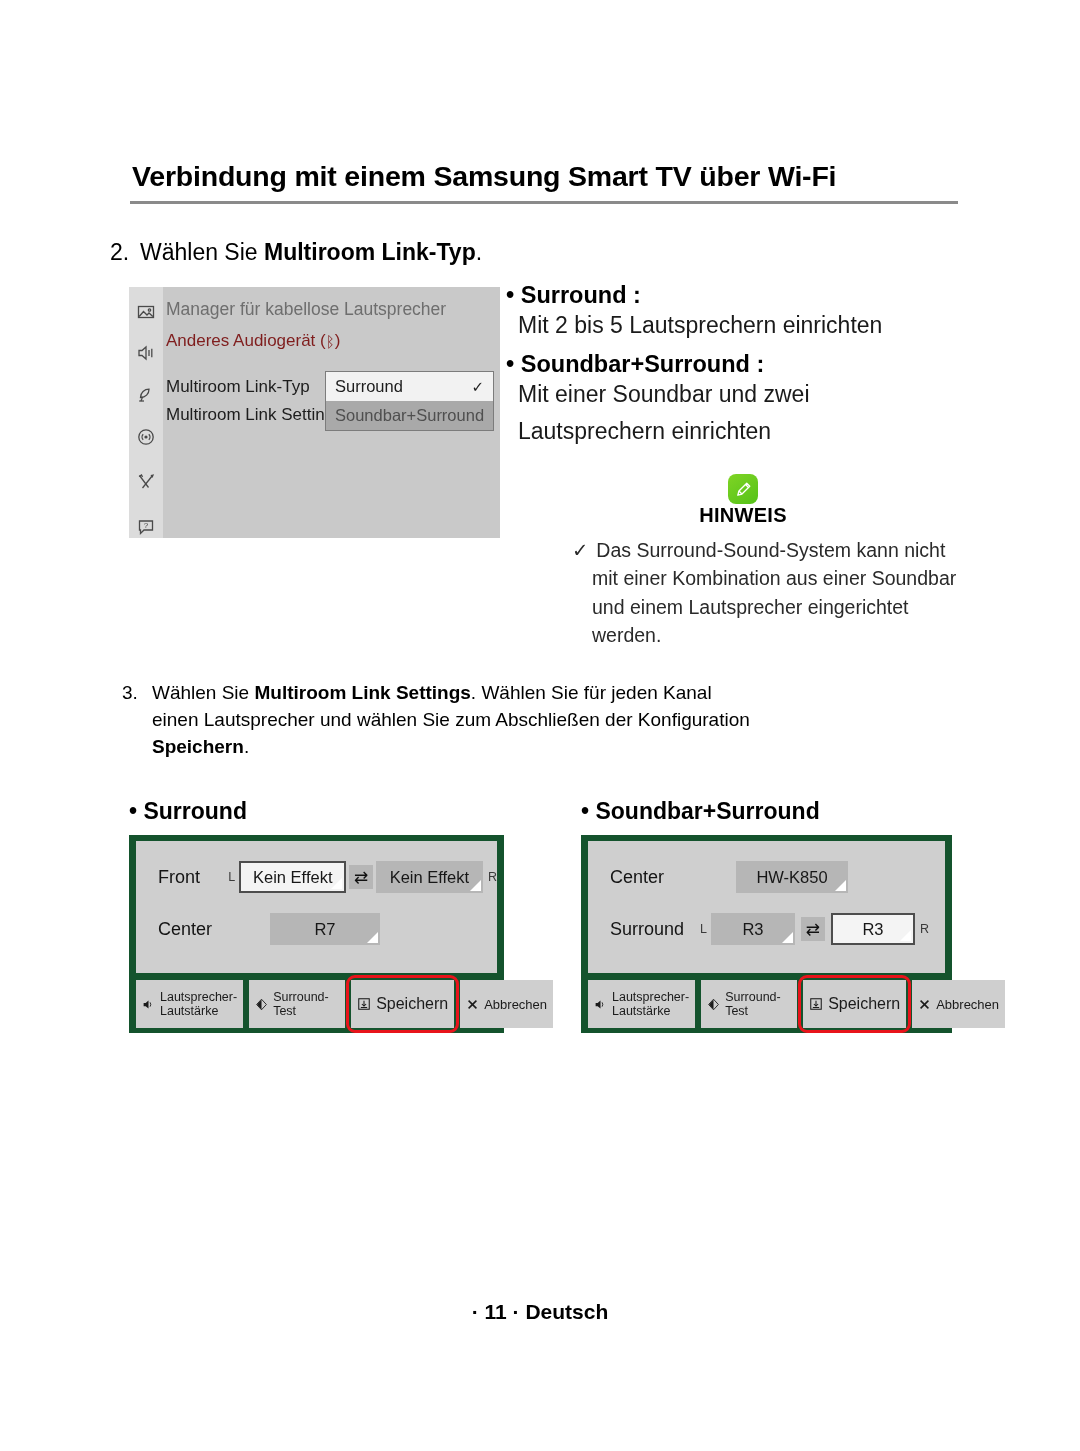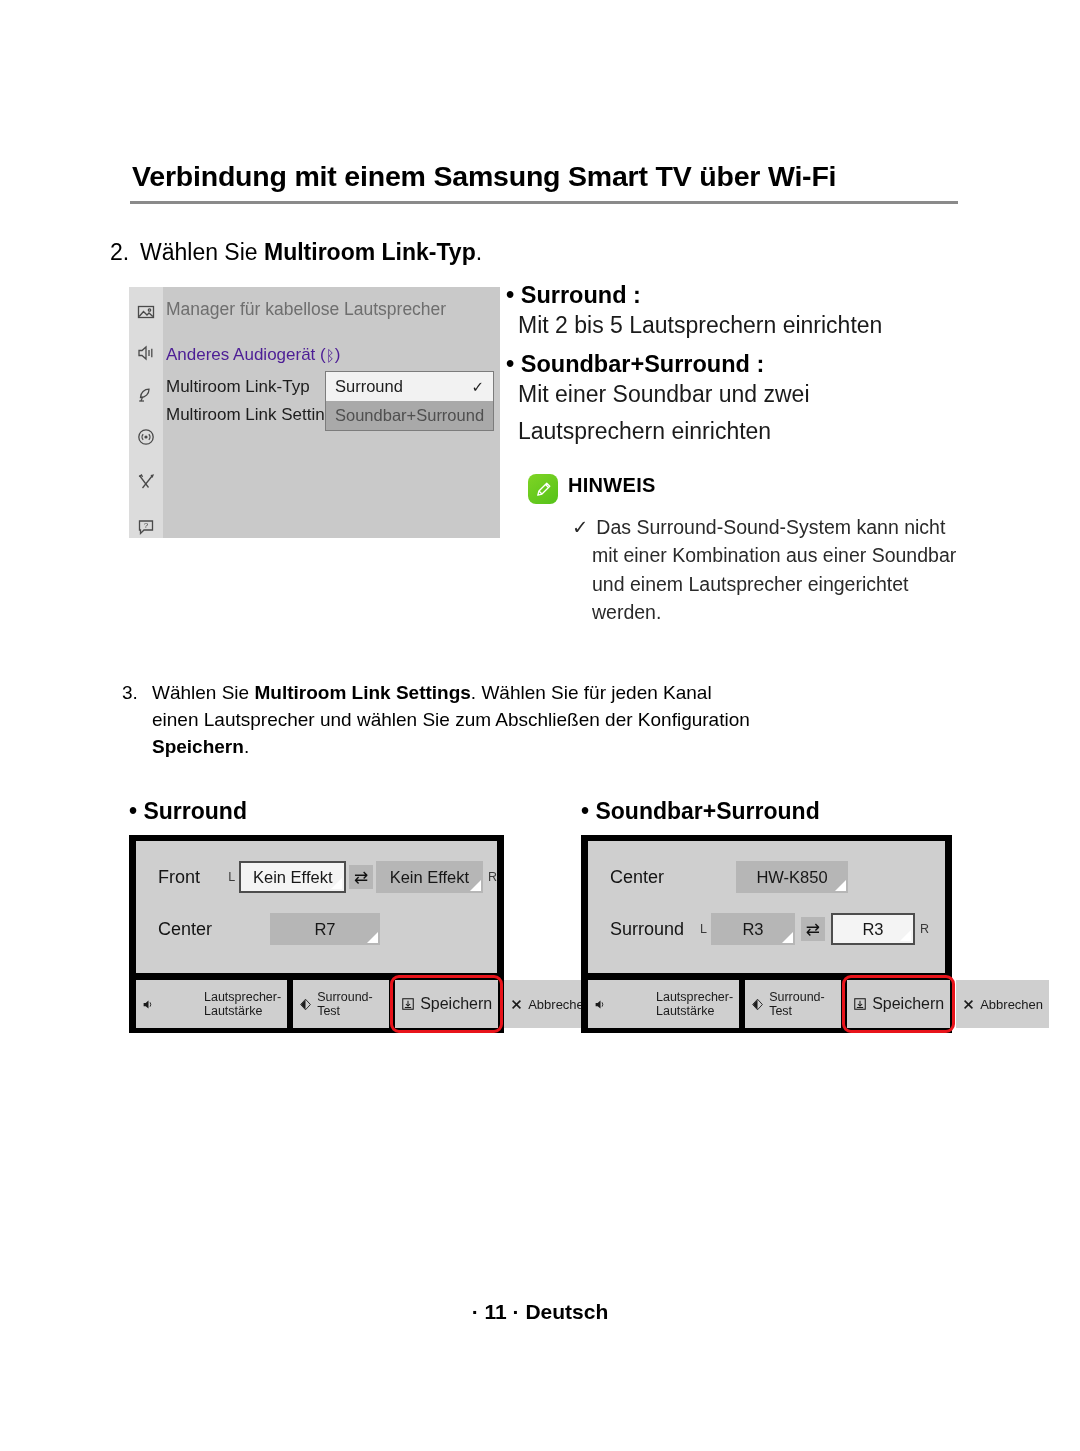--- a/index.html
+++ b/index.html
@@ -43,21 +43,21 @@
   }
   .tvmenu .rail .ricon svg{display:block;}
   .tvmenu .body{position:absolute;left:34px;top:0;right:0;bottom:0;}
   .tvmenu .mtitle{
     position:absolute;left:37px;top:12px;
     font-size:17.5px;color:#6e6e6e;white-space:nowrap;
   }
   .tvmenu .mrow{
     position:absolute;left:37px;font-size:17px;white-space:nowrap;
   }
-  .tvmenu .mrow.r1{top:58px;color:#4c1d95;}
+  .tvmenu .mrow.r1{top:44px;color:#7f1d1d;}
   .tvmenu .mrow.r2{top:90px;color:#1d1d1d;}
   .tvmenu .mrow.r3{top:118px;color:#1d1d1d;}
   .bticon{display:inline-block;vertical-align:-1px;font-size:15px;}
 
   
   .ddpop{
     position:absolute;left:196px;top:84px;width:169px;
     border:1.5px solid #7c7c7c;box-sizing:border-box;
   }
   .ddpop .opt{
@@ -75,21 +75,21 @@
     text-indent:-16px;padding-left:16px;
   }
   .rightcol .sub{
     font-size:23px;line-height:1.25;margin:0 0 8px 12px;color:#1a1a1a;
     font-weight:normal;
   }
   .rightcol .bullet2{margin-top:10px;}
 
   
   .note{position:absolute;left:528px;top:474px;width:430px;}
-  .note .nhead{display:flex;gap:10px;}
+  .note .nhead{display:flex;align-items:center;flex-direction:column;}
   .note .nicon{
     width:30px;height:30px;border-radius:8px;
     background:linear-gradient(145deg,#7fd424 0%,#55c21a 100%);
     display:flex;align-items:center;justify-content:center;flex:0 0 auto;
   }
   .note .nlabel{font-size:20px;font-weight:bold;letter-spacing:.3px;}
   .note .nbody{
     margin-top:9px;margin-left:44px;
     font-size:19.5px;line-height:1.45;color:#2a2a2a;
     text-indent:-20px;padding-left:20px;
@@ -106,21 +106,21 @@
   
   .panels{position:absolute;left:129px;top:798px;width:830px;}
   .panelwrap{position:absolute;top:0;}
   .panelwrap.left{left:0;width:375px;}
   .panelwrap.right{left:452px;width:371px;}
   .ptitle{
     font-size:23px;font-weight:bold;margin:0 0 10px 0;
     text-indent:-16px;padding-left:16px;
   }
   .panel{
-    position:relative;background:#000000;
+    position:relative;background:#14532d;
     width:100%;height:198px;box-sizing:border-box;
   }
   .panel .inner{
     position:absolute;left:7px;right:7px;top:6px;height:132px;
     background:#cfcfcf;
   }
   .row{position:absolute;left:0;right:0;display:flex;align-items:center;}
   .rowlabel{font-size:18px;color:#141414;white-space:nowrap;}
   .lr{font-size:12.5px;color:#3b3b3b;}
   .dd{
@@ -147,21 +147,21 @@
     gap:5px;font-size:12.5px;color:#1b1b1b;padding:0 6px;box-sizing:border-box;
     position:relative;
   }
   .pbtn .ico{display:inline-flex;align-items:center;justify-content:center;}
   .pbtn.b1{flex:0 0 94px;}
   .pbtn.b2{flex:0 0 96px;}
   .pbtn.b3{flex:0 0 90px;}
   .pbtn.b4{flex:1 1 auto;}
   .pbtn.b3 .lbl{font-size:16px;}
   .pbtn.b4 .lbl{font-size:13px;}
-  .pbtn.b1 .lbl{line-height:1.15;text-align:left;margin-left:44px;}
+  .pbtn.b1 .lbl{line-height:1.15;text-align:left;}
   .hl{
     position:absolute;border:3.5px solid #e8141b;border-radius:9px;
     left:-5px;right:-5px;top:-5px;bottom:-5px;pointer-events:none;
   }
 
   
   .infobox{
     position:absolute;left:129px;top:1082px;width:830px;height:82px;
     background:#d5d5d5;box-sizing:border-box;padding:13px 22px 0 24px;
   }

